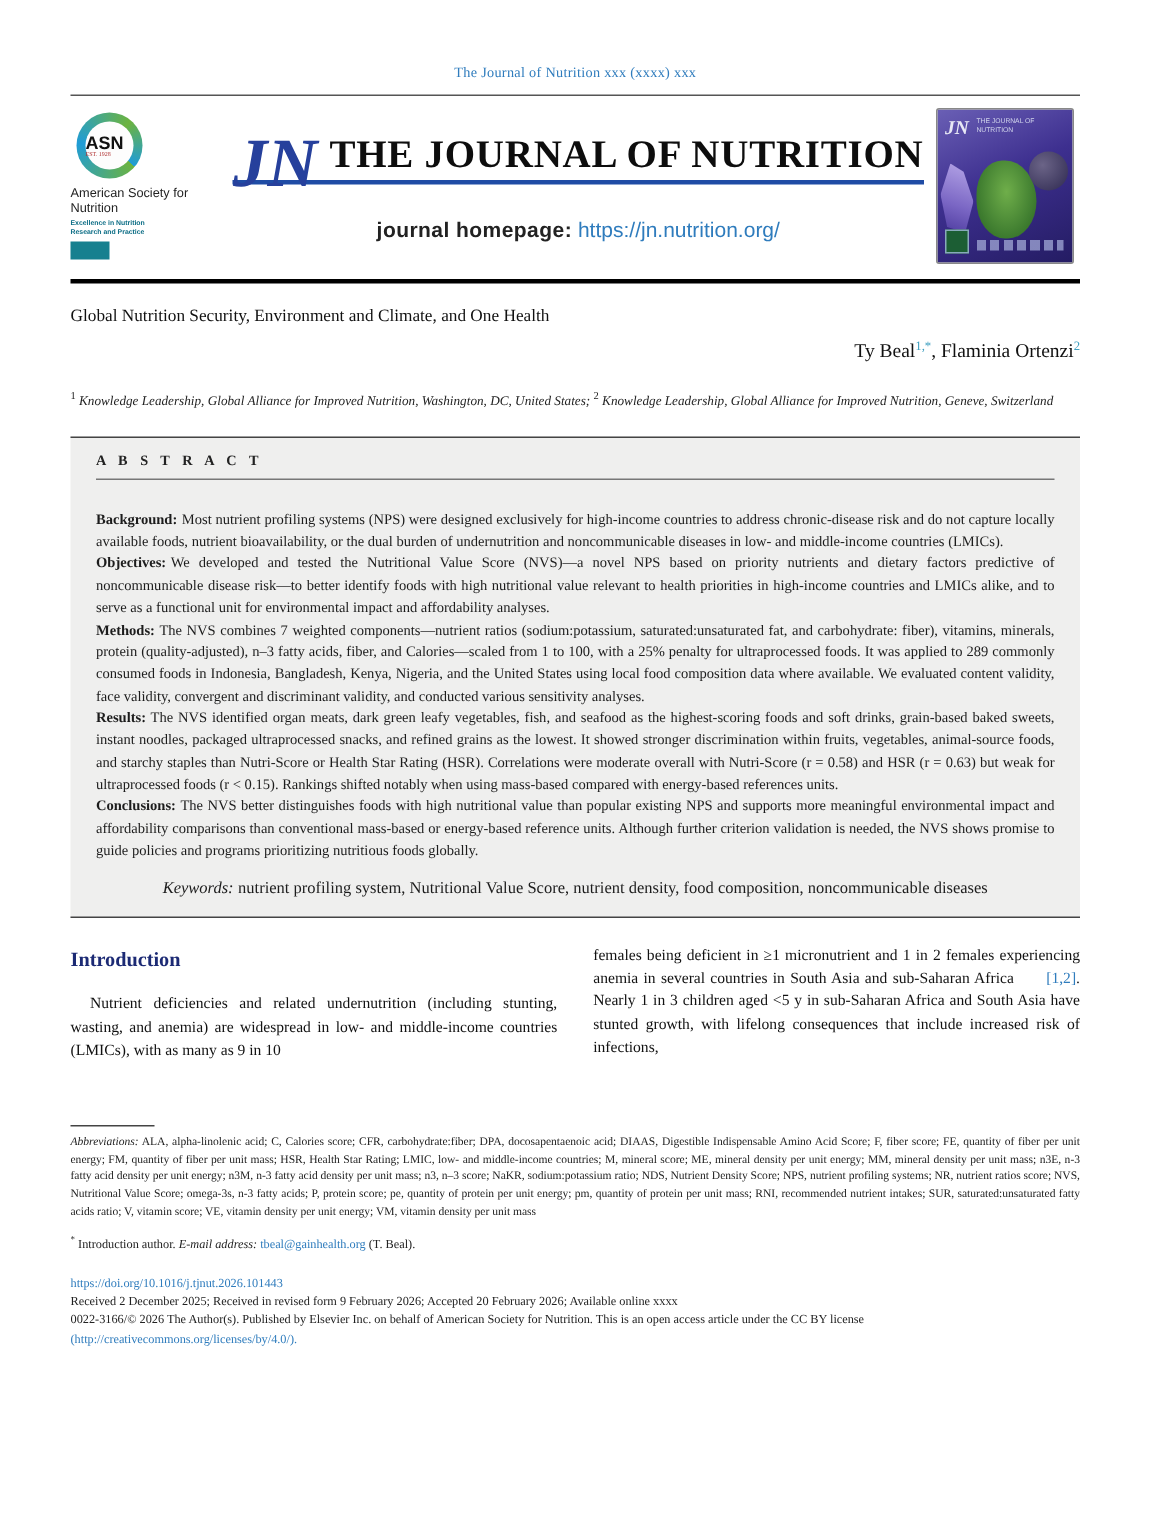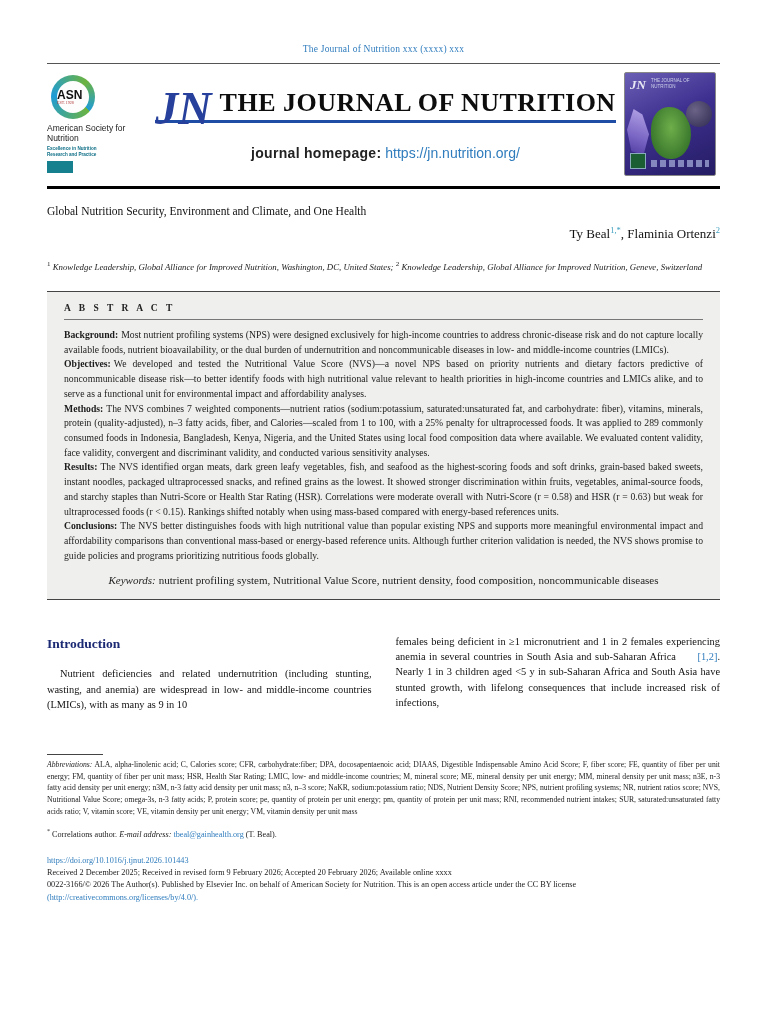--- a/index.html
+++ b/index.html
@@ -45,27 +45,27 @@
   .section-cat { margin-top:16px; font-size:11.5px; color:#111; }
   .art-title { margin-top:13px; font-size:20px; font-weight:bold; line-height:1.4; color:#0d0d0d; max-width:650px; }
   .authors { margin-top:8px; font-size:13px; color:#111;text-align:right; }
   .authors sup { color:#3e9fc0; font-size:8.5px; }
   .affils { margin-top:17px; font-size:8.8px; font-style:italic; line-height:1.55; color:#222; max-width:660px; }
   .affils sup { color:#222; font-style:normal; font-size:7px; }
 
   
   .abstract-box { margin-top:16px; background:#efefee; border-top:1px solid #444; border-bottom:1px solid #444; padding:9px 17px 13px 17px; }
   .abs-head { font-size:9.5px; font-weight:bold; letter-spacing:3px; color:#222; padding:2px 0 6px 0; border-bottom:1px solid #777; }
-  .abs-body { margin-top:8px; font-size:9.7px; line-height:1.52; text-align:justify; color:#1c1c1c; }
+  .abs-body { margin-top:20px; font-size:9.7px; line-height:1.52; text-align:justify; color:#1c1c1c; }
   .abs-body b { margin-right:3px; }
   .abs-keywords { margin-top:10px; font-size:11px; text-align:center; color:#1c1c1c; }
   .abs-keywords i { margin-right:3px; }
 
   
-  .columns { display:flex; gap:24px; margin-top:34px; }
+  .columns { display:flex; gap:24px; margin-top:18px; }
   .col { flex:1; font-size:10.4px; line-height:1.47; text-align:justify; color:#111; }
   .intro-head { color:#1c2a74; font-weight:bold; font-size:13.5px; margin-bottom:13px; }
   .col p.indent { text-indent:13px; }
   .cite { color:#2f7cbd; text-decoration:none;padding-left:18px; }
 
   
   .footnote-rule { width:56px; border-top:1px solid #444; margin-top:42px; }
   .abbrev { margin-top:4px; font-size:7.7px; line-height:1.5; text-align:justify; color:#222; }
   .abbrev i { }
   .corresp { margin-top:11px; font-size:8.2px; color:#222; }
@@ -147,21 +147,21 @@
     </div>
     <div class="col">
       <p><span>females being deficient in ≥1 micronutrient and 1 in 2 females experiencing anemia in several countries in South Asia and sub-Saharan Africa </span><a href="#" class="cite">[1,2]</a><span>. Nearly 1 in 3 children aged &lt;5 y in sub-Saharan Africa and South Asia have stunted growth, with lifelong consequences that include increased risk of infections,</span></p>
     </div>
   </div>
 
   <div class="footnote-rule"></div>
 
   <div class="abbrev"><i>Abbreviations:</i> <span>ALA, alpha-linolenic acid; C, Calories score; CFR, carbohydrate:fiber; DPA, docosapentaenoic acid; DIAAS, Digestible Indispensable Amino Acid Score; F, fiber score; FE, quantity of fiber per unit energy; FM, quantity of fiber per unit mass; HSR, Health Star Rating; LMIC, low- and middle-income countries; M, mineral score; ME, mineral density per unit energy; MM, mineral density per unit mass; n3E, n-3 fatty acid density per unit energy; n3M, n-3 fatty acid density per unit mass; n3, n–3 score; NaKR, sodium:potassium ratio; NDS, Nutrient Density Score; NPS, nutrient profiling systems; NR, nutrient ratios score; NVS, Nutritional Value Score; omega-3s, n-3 fatty acids; P, protein score; pe, quantity of protein per unit energy; pm, quantity of protein per unit mass; RNI, recommended nutrient intakes; SUR, saturated:unsaturated fatty acids ratio; V, vitamin score; VE, vitamin density per unit energy; VM, vitamin density per unit mass</span></div>
 
-  <div class="corresp"><sup>*</sup> <span>Correlations author.</span> <i>E-mail address:</i> <a href="#" class="email">tbeal@gainhealth.org</a> <span>(T. Beal).</span></div>
+  <div class="corresp"><sup>*</sup> <span>Introduction author.</span> <i>E-mail address:</i> <a href="#" class="email">tbeal@gainhealth.org</a> <span>(T. Beal).</span></div>
 
   <div class="pubinfo">
     <a href="#" class="doi">https://doi.org/10.1016/j.tjnut.2026.101443</a><br>
     <span>Received 2 December 2025; Received in revised form 9 February 2026; Accepted 20 February 2026; Available online xxxx</span><br>
     <span>0022-3166/© 2026 The Author(s). Published by Elsevier Inc. on behalf of American Society for Nutrition. This is an open access article under the CC BY license</span><br>
     <a href="#" class="lic">(http://creativecommons.org/licenses/by/4.0/).</a>
   </div>
 
 </div>
 

